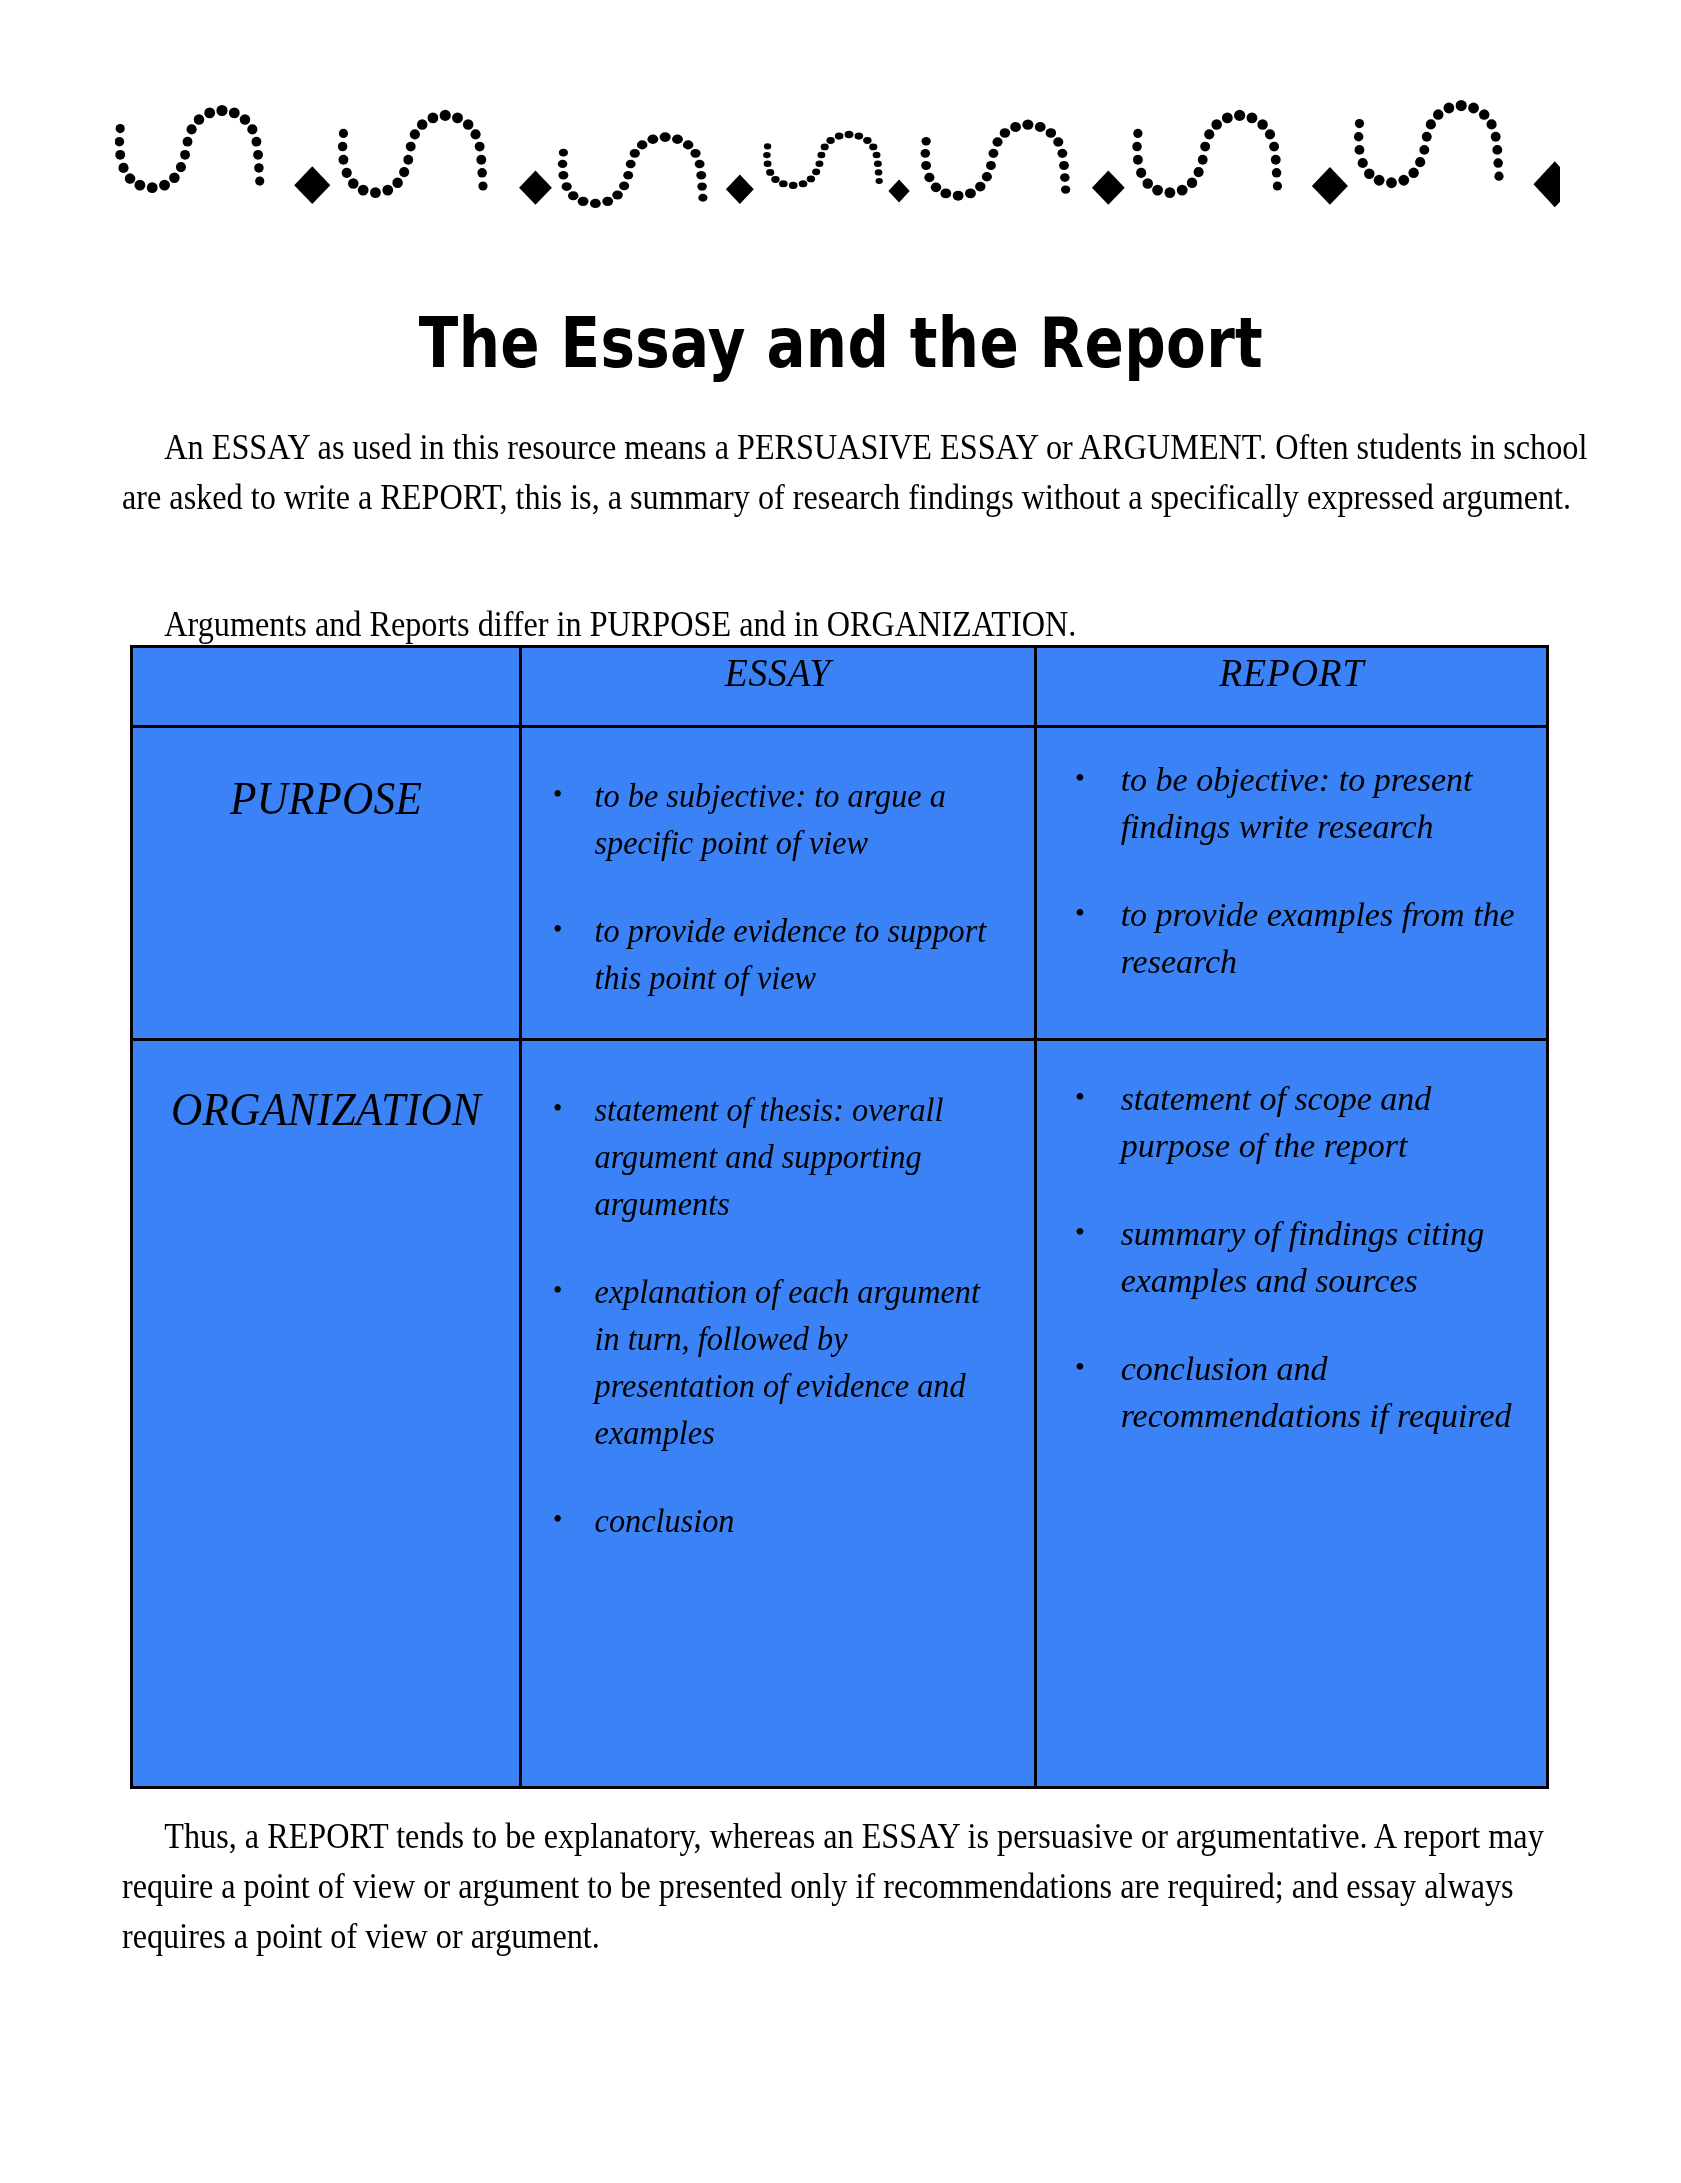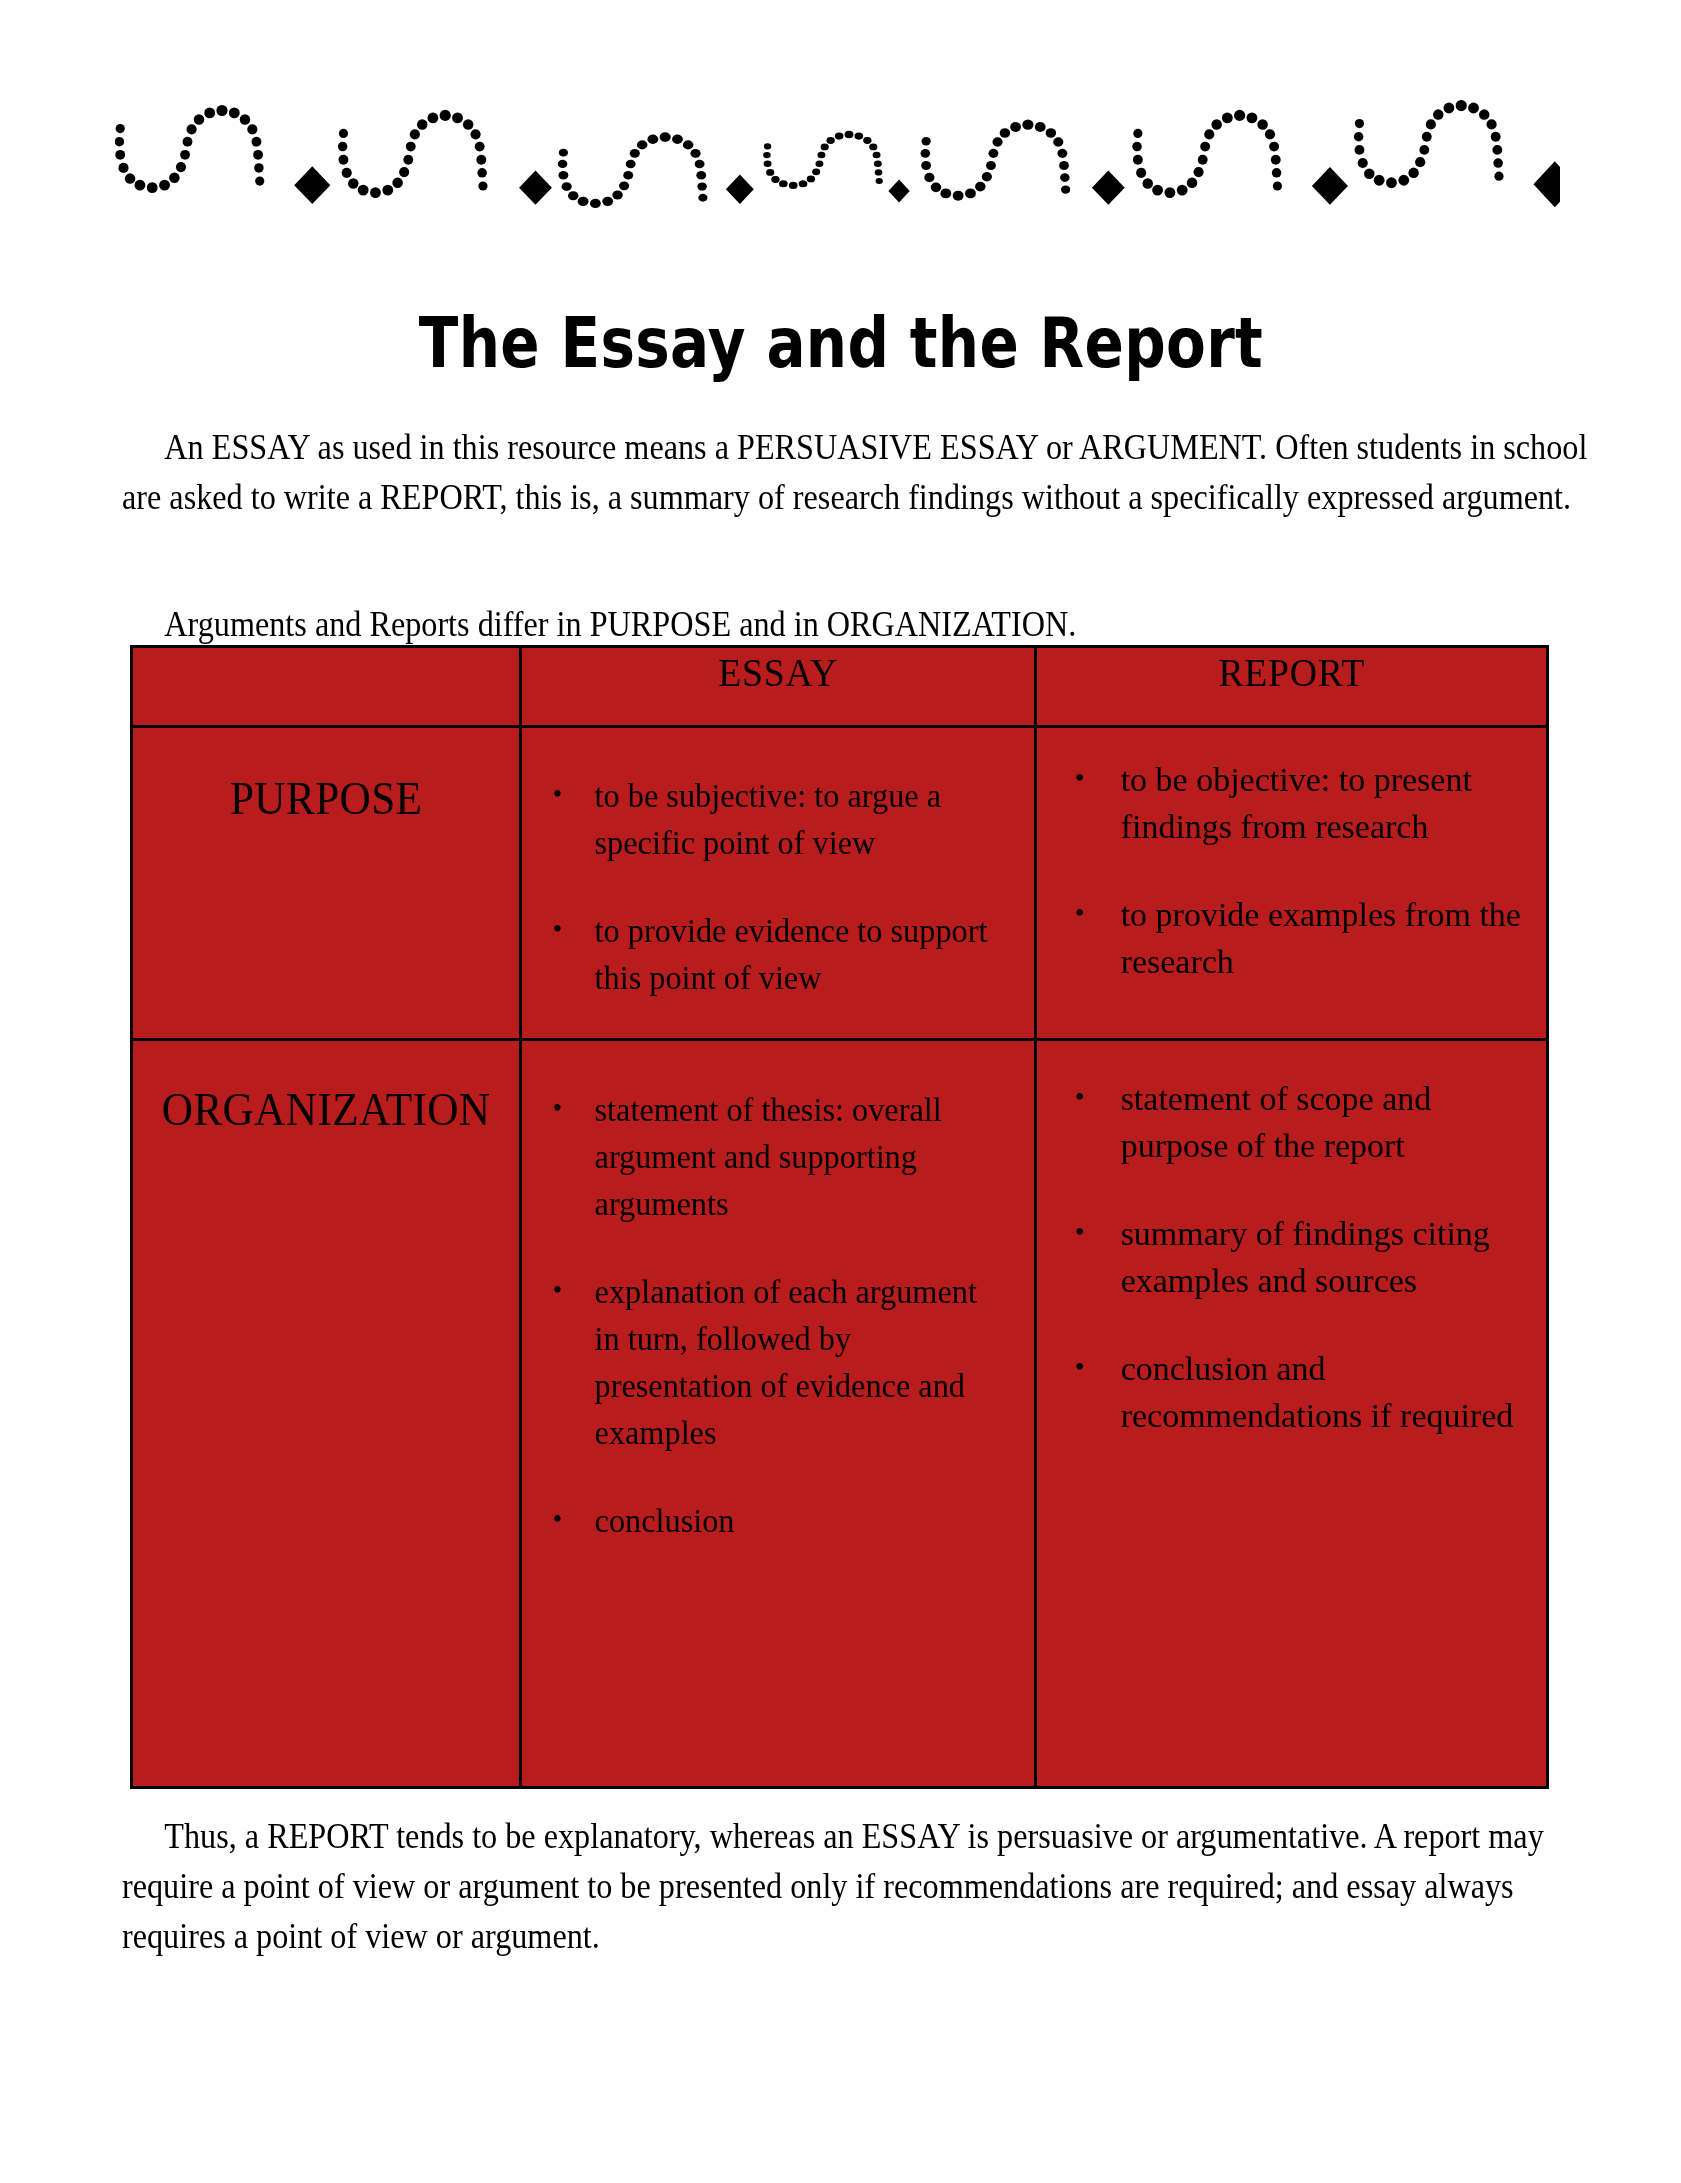--- a/index.html
+++ b/index.html
@@ -87,21 +87,22 @@
     left: 130px;
     top: 645px;
     width: 1419px;
     border-collapse: collapse;
     table-layout: fixed;
   }
   .cmp-table td, .cmp-table th {
     border: 3.3px solid #000;
     padding: 0;
     vertical-align: top;
-    background: #b91c1c;
+    background: #3b82f6;
+    font-style: italic;
   }
   .cmp-table .col-label { width: 389px; }
   .cmp-table .col-essay { width: 514px; }
   .cmp-table .col-report { width: 512px; }
 
   .hdr-cell {
     height: 77px;
     text-align: center;
     vertical-align: middle;
     font-size: 41px;
@@ -291,21 +292,21 @@
             <span class="rl-inner">PURPOSE</span>
           </td>
         <td id="purpose-essay-cell">
           <ul class="bullets essay-col">
             <li>to be subjective: to argue a specific point of view</li>
             <li>to provide evidence to support this point of view</li>
           </ul>
         </td>
         <td id="purpose-report-cell">
           <ul class="bullets report-col">
-            <li>to be objective: to present findings from research</li>
+            <li>to be objective: to present findings write research</li>
             <li>to provide examples from the research</li>
           </ul>
         </td>
       </tr>
 
       <tr>
         <td class="rowlabel" id="organization-label">
             <span class="rl-inner">ORGANIZATION</span>
           </td>
         <td id="organization-essay-cell">

